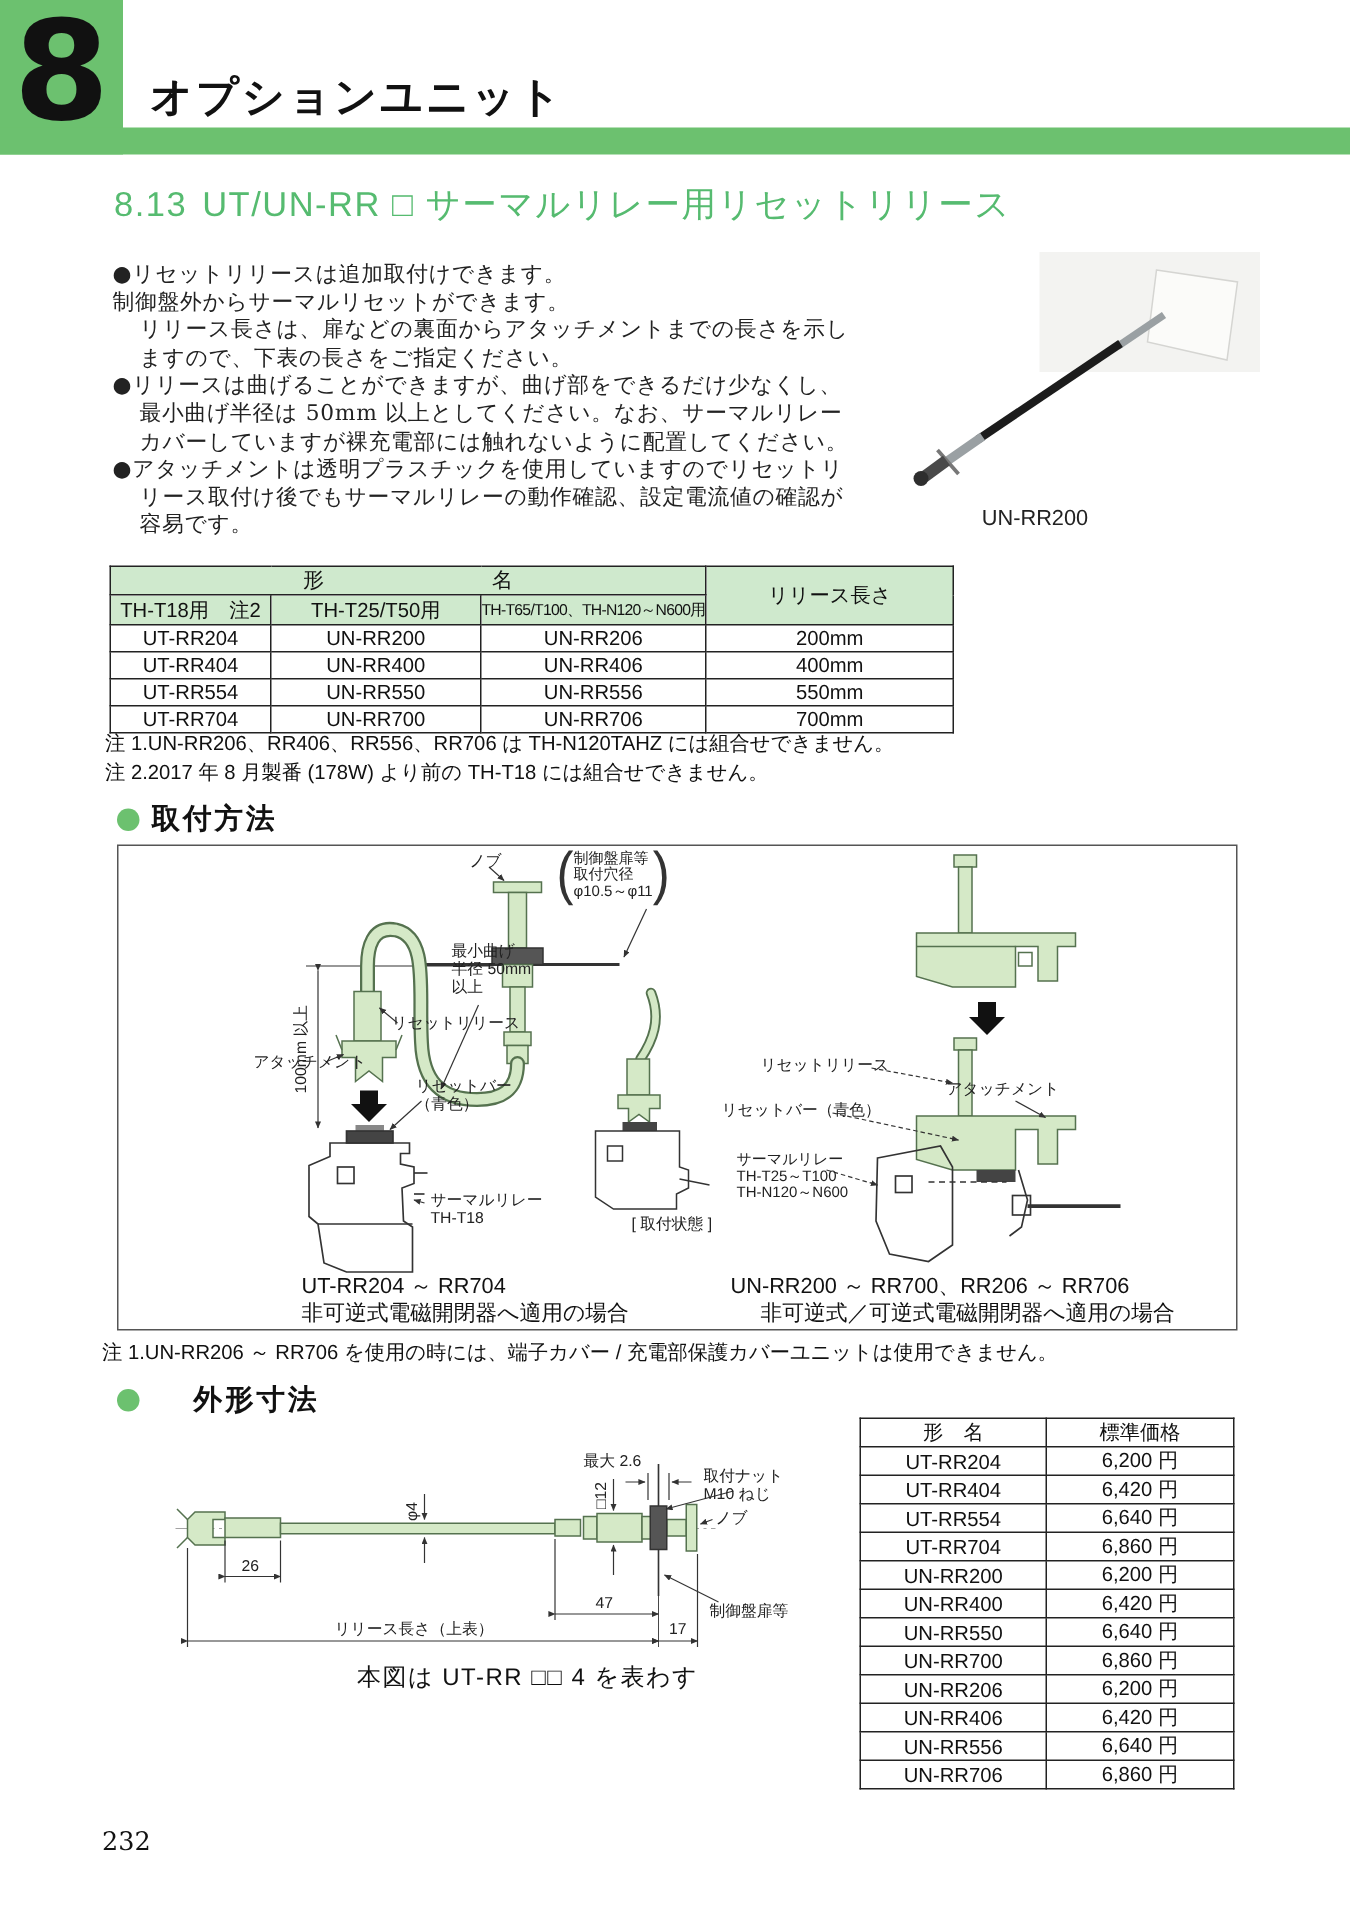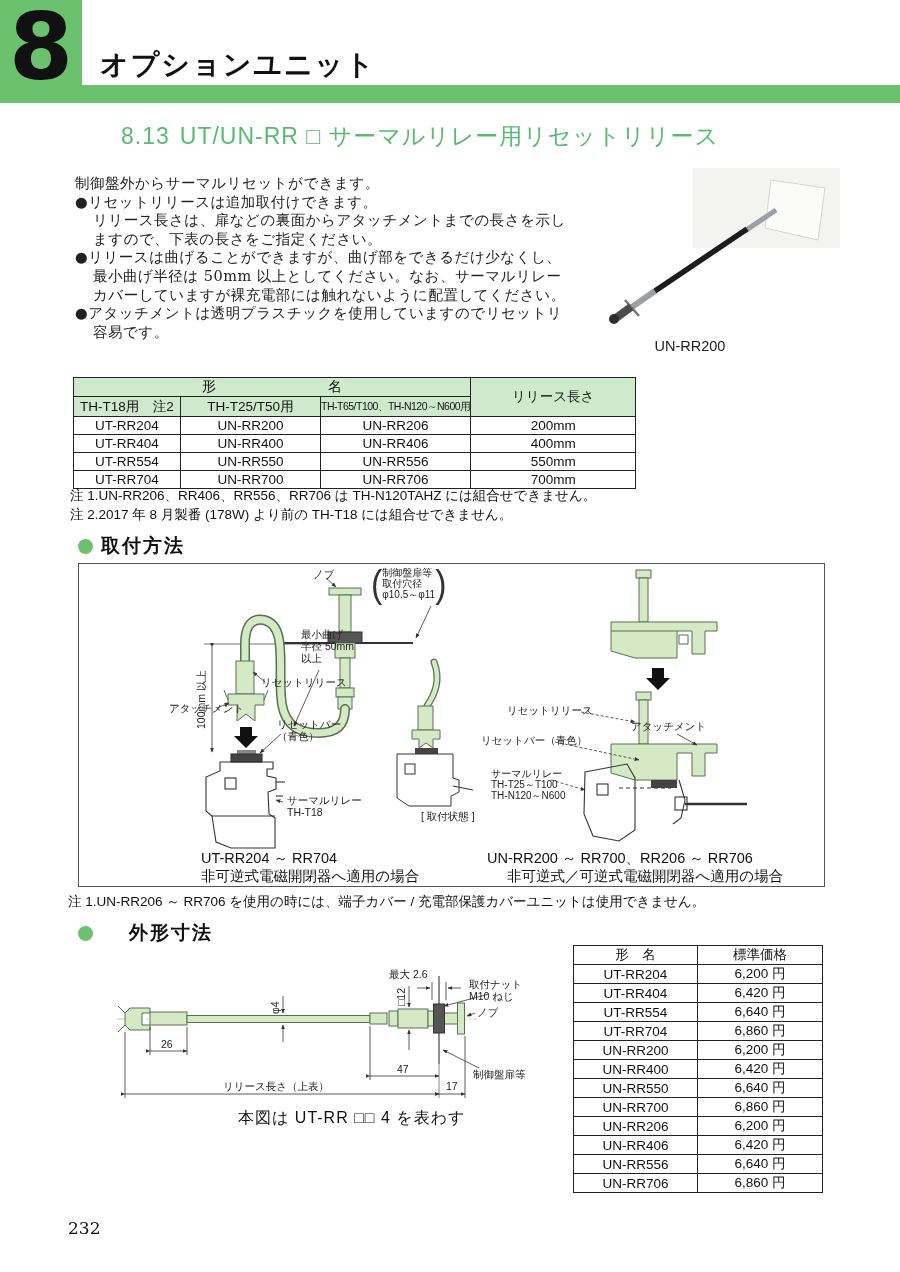--- a/index.html
+++ b/index.html
@@ -8,21 +8,21 @@
   .abs{position:absolute;}
 
   
   .chapter-square{left:0;top:0;width:82px;height:103px;background:#6cc16f;
     display:flex;align-items:flex-start;justify-content:center;}
   .chapter-num{font-family:"DejaVu Sans",sans-serif;font-weight:bold;font-size:92px;
     line-height:96px;color:#111;}
   .green-band{left:0;top:85px;width:900px;height:18px;background:#6cc16f;}
   .chapter-title{left:100px;top:46px;font-size:28px;font-weight:bold;letter-spacing:2px;color:#111;}
 
-  .section-title{left:76px;top:121px;font-size:23px;font-weight:500;letter-spacing:1px;color:#56bb70;margin-left:45px;}
+  .section-title{left:76px;top:121px;font-size:23px;font-weight:500;letter-spacing:1px;color:#56bb70;}
   .section-title .num{margin-right:10px;}
 
   
   .intro{left:75px;top:174px;width:505px;font-family:"DejaVu Serif","Liberation Serif",serif;
     font-size:14.5px;line-height:18.6px;color:#222;letter-spacing:0.5px;}
   .intro .cont{padding-left:18px;}
 
   
   .product-fig{left:575px;top:168px;width:265px;height:196px;}
   .product-label{position:absolute;left:0;top:170px;width:230px;text-align:center;font-size:14.5px;color:#222;}
@@ -73,28 +73,29 @@
     <span class="chapter-num">8</span>
   </div>
   <div class="abs green-band"></div>
   <div class="abs chapter-title">オプションユニット</div>
 
   <div class="abs section-title">
     <span class="num">8.13</span><span>UT/UN-RR □ サーマルリレー用リセットリリース</span>
   </div>
 
   <div class="abs intro">
+    <div>●リセットリリースは追加取付けできます。</div>
     <div>制御盤外からサーマルリセットができます。</div>
-    <div>●リセットリリースは追加取付けできます。</div>
     <div class="cont">リリース長さは、扉などの裏面からアタッチメントまでの長さを示し</div>
     <div class="cont">ますので、下表の長さをご指定ください。</div>
     <div>●リリースは曲げることができますが、曲げ部をできるだけ少なくし、</div>
     <div class="cont">最小曲げ半径は 50mm 以上としてください。なお、サーマルリレー</div>
     <div class="cont">カバーしていますが裸充電部には触れないように配置してください。</div>
     <div>●アタッチメントは透明プラスチックを使用していますのでリセットリ</div>
+    <div class="cont">リース取付け後でもサーマルリレーの動作確認、設定電流値の確認が</div>
     <div class="cont">容易です。</div>
   </div>
 
   <div class="abs product-fig">
     <svg width="265" height="170" viewBox="0 0 265 170">
       <rect x="118" y="0" width="147" height="80" fill="#f3f3f1"></rect>
       <polygon points="196,12 250,20 243,72 190,60" fill="#fbfbf9" stroke="#d5d5d2" stroke-width="1"></polygon>
       <line x1="170" y1="63" x2="201" y2="42" stroke="#9aa0a3" stroke-width="5"></line>
       <line x1="77" y1="125" x2="172" y2="61" stroke="#1c1c1c" stroke-width="5.5"></line>
       <line x1="57" y1="139" x2="80" y2="123" stroke="#9aa0a3" stroke-width="6"></line>

